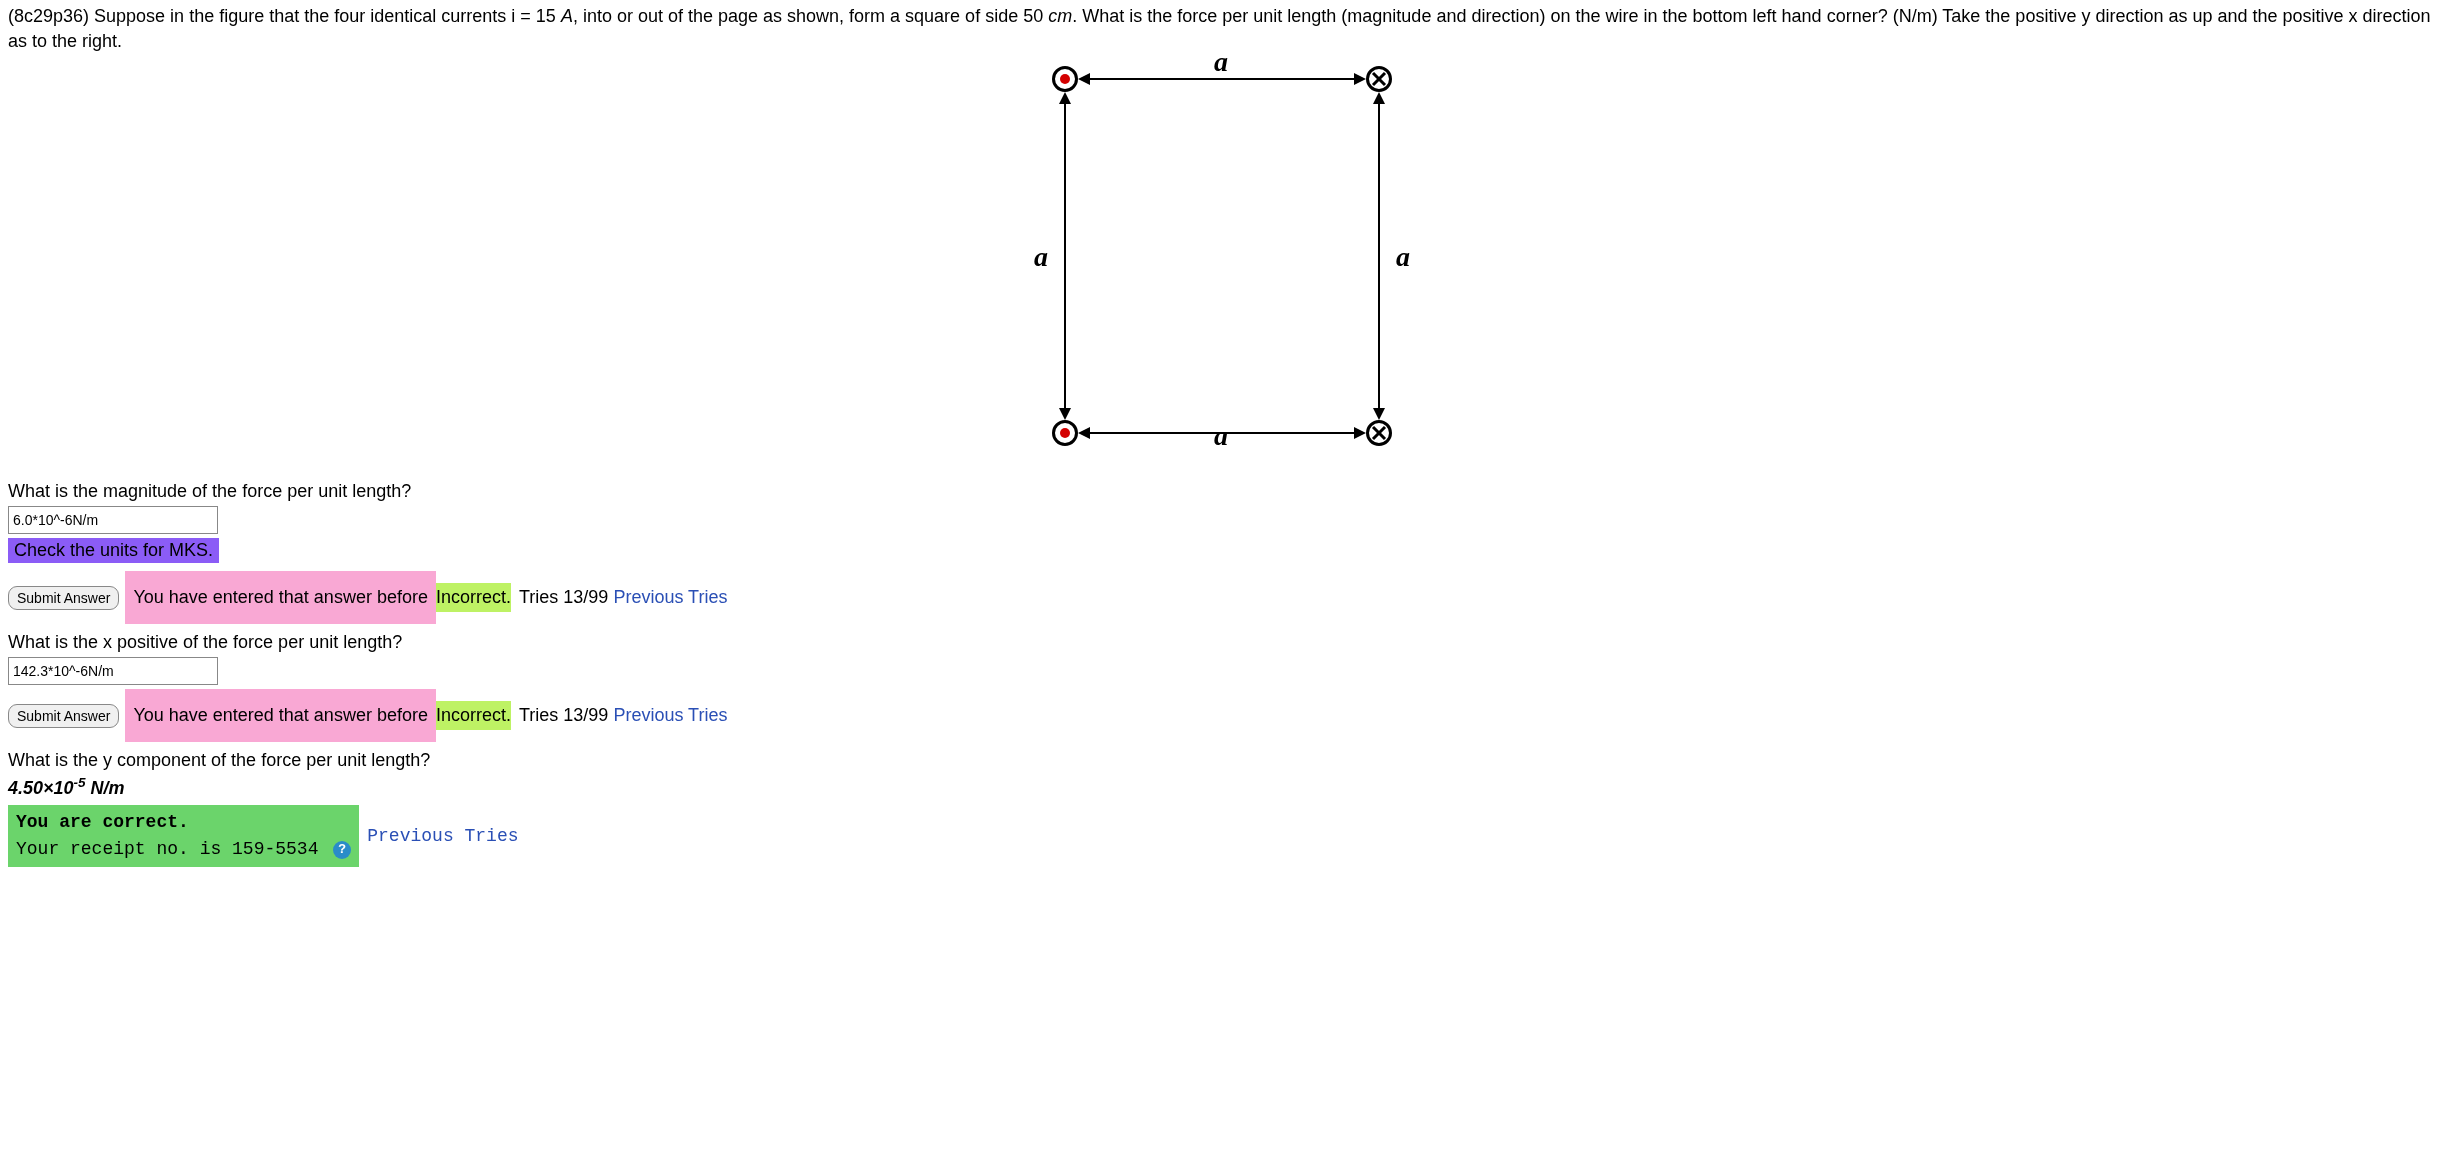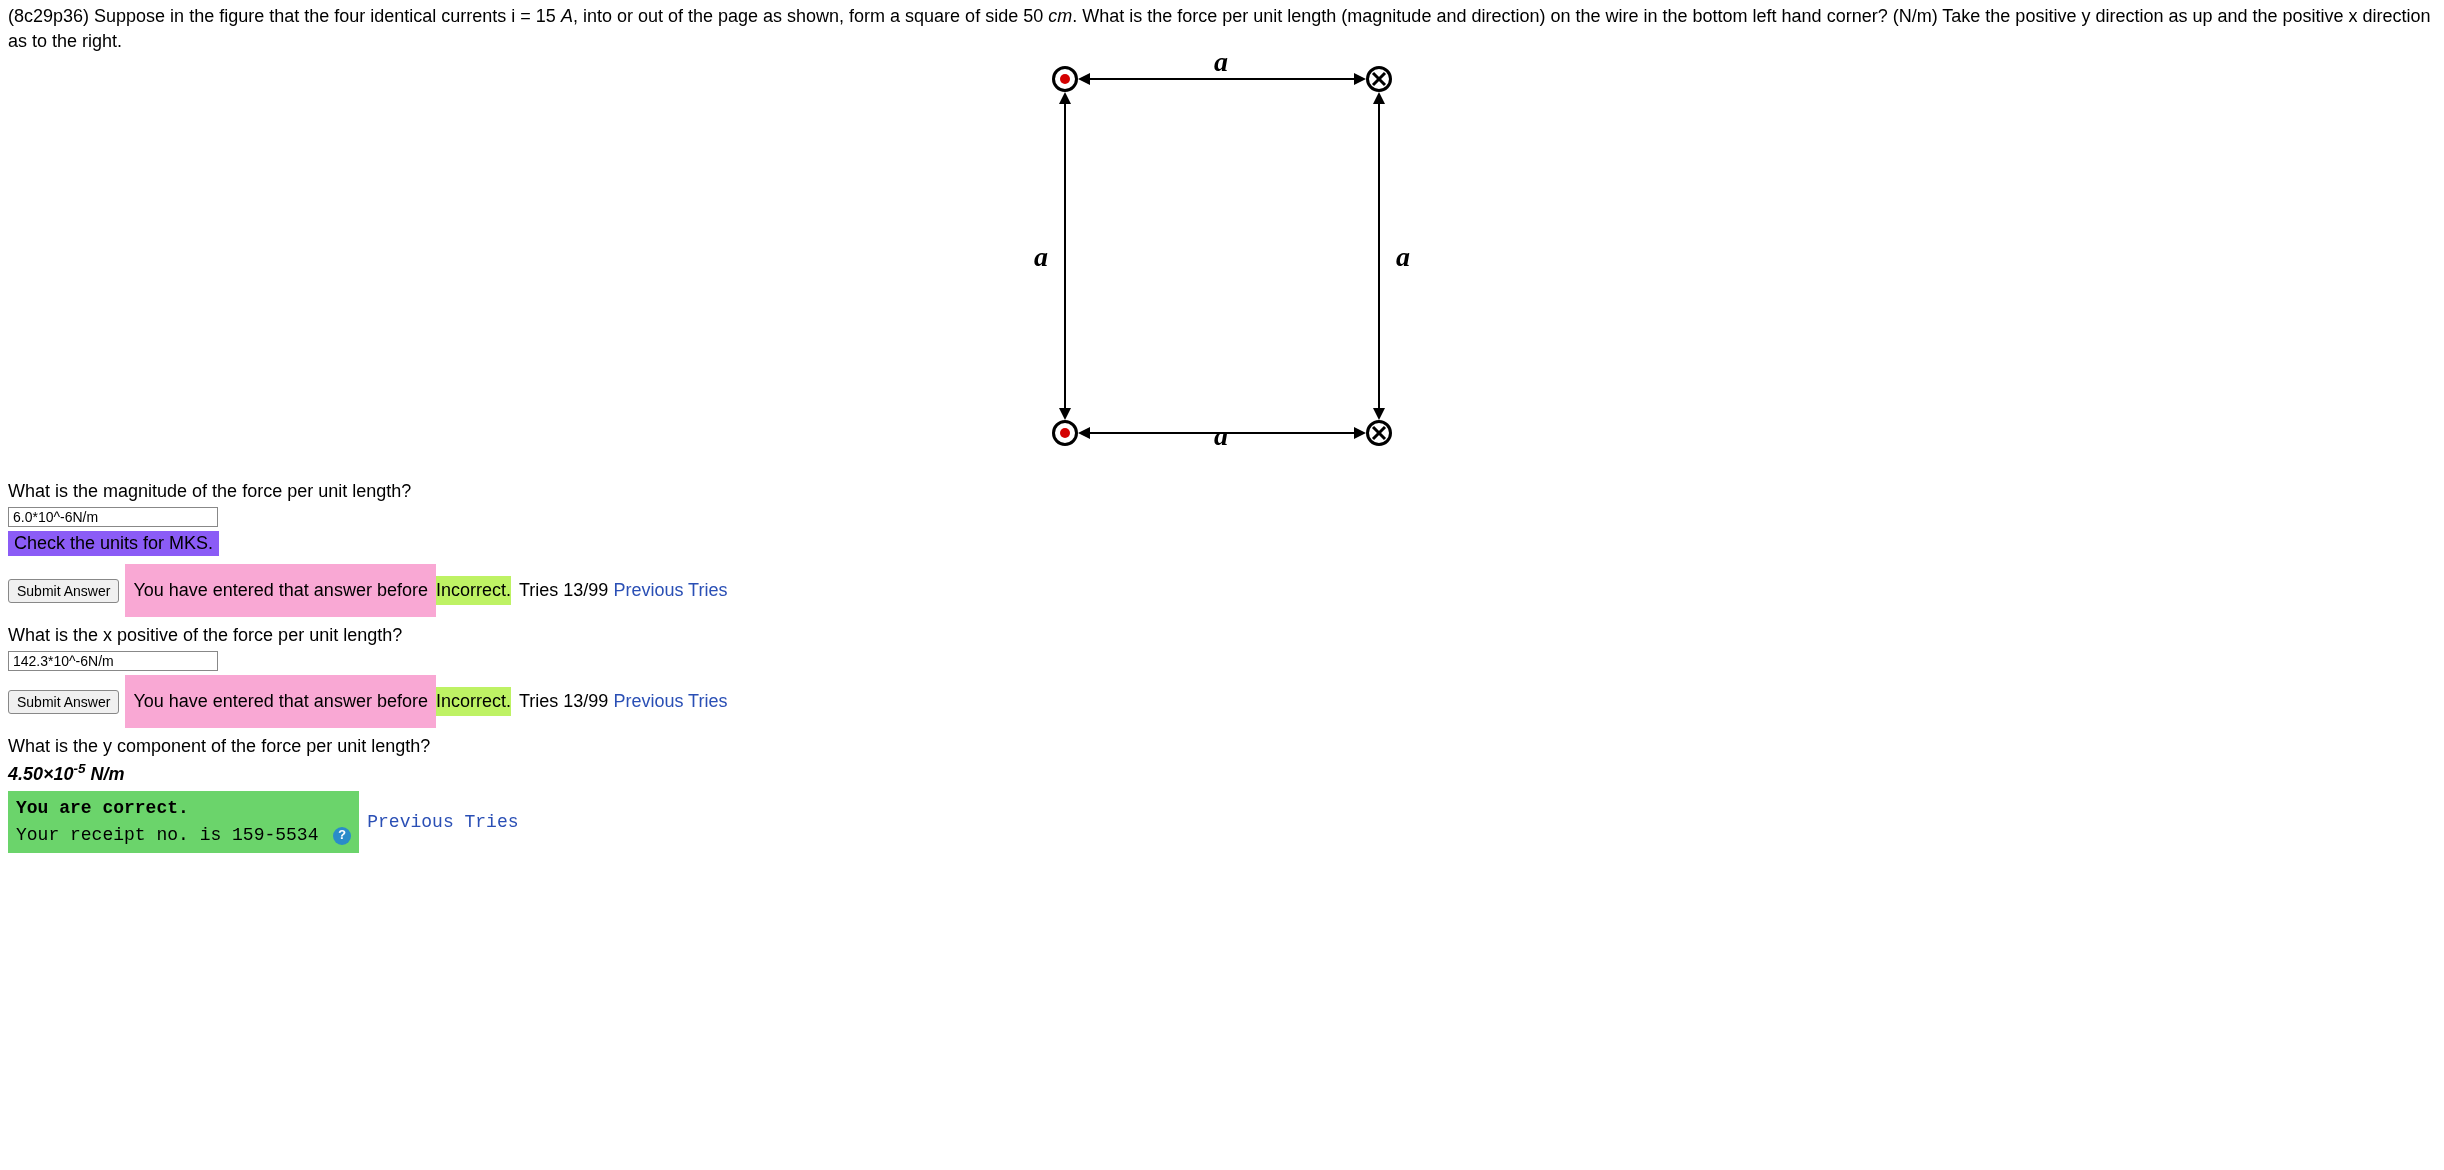--- a/index.html
+++ b/index.html
@@ -90,21 +90,21 @@
     }
     .question-text {
       margin-top: 8px;
       margin-bottom: 4px;
     }
     .answer-input {
       font-family: Arial, sans-serif;
       font-size: 14px;
       border: 1px solid #888;
       padding: 2px 4px;
-      height: 20px;
+      height: 28px;
       width: 210px;
       margin-bottom: 4px;
     }
     .feedback-units {
       display: inline-block;
       background: #8b5cf6;
       padding: 2px 6px;
       margin-bottom: 8px;
     }
     .answer-row {
@@ -112,21 +112,21 @@
       align-items: center;
       gap: 0;
       margin-bottom: 6px;
       flex-wrap: wrap;
     }
     .submit-btn {
       font-family: Arial, sans-serif;
       font-size: 14px;
       background: #f0f0f0;
       border: 1px solid #888;
-      border-radius: 3px;
+      border-radius: 9px;
       padding: 3px 8px;
       cursor: pointer;
       margin-right: 6px;
       text-align: right;
     }
     .msg-blue {
       background: #f9a8d4;
       padding: 16px 8px;
     }
     .msg-red {

